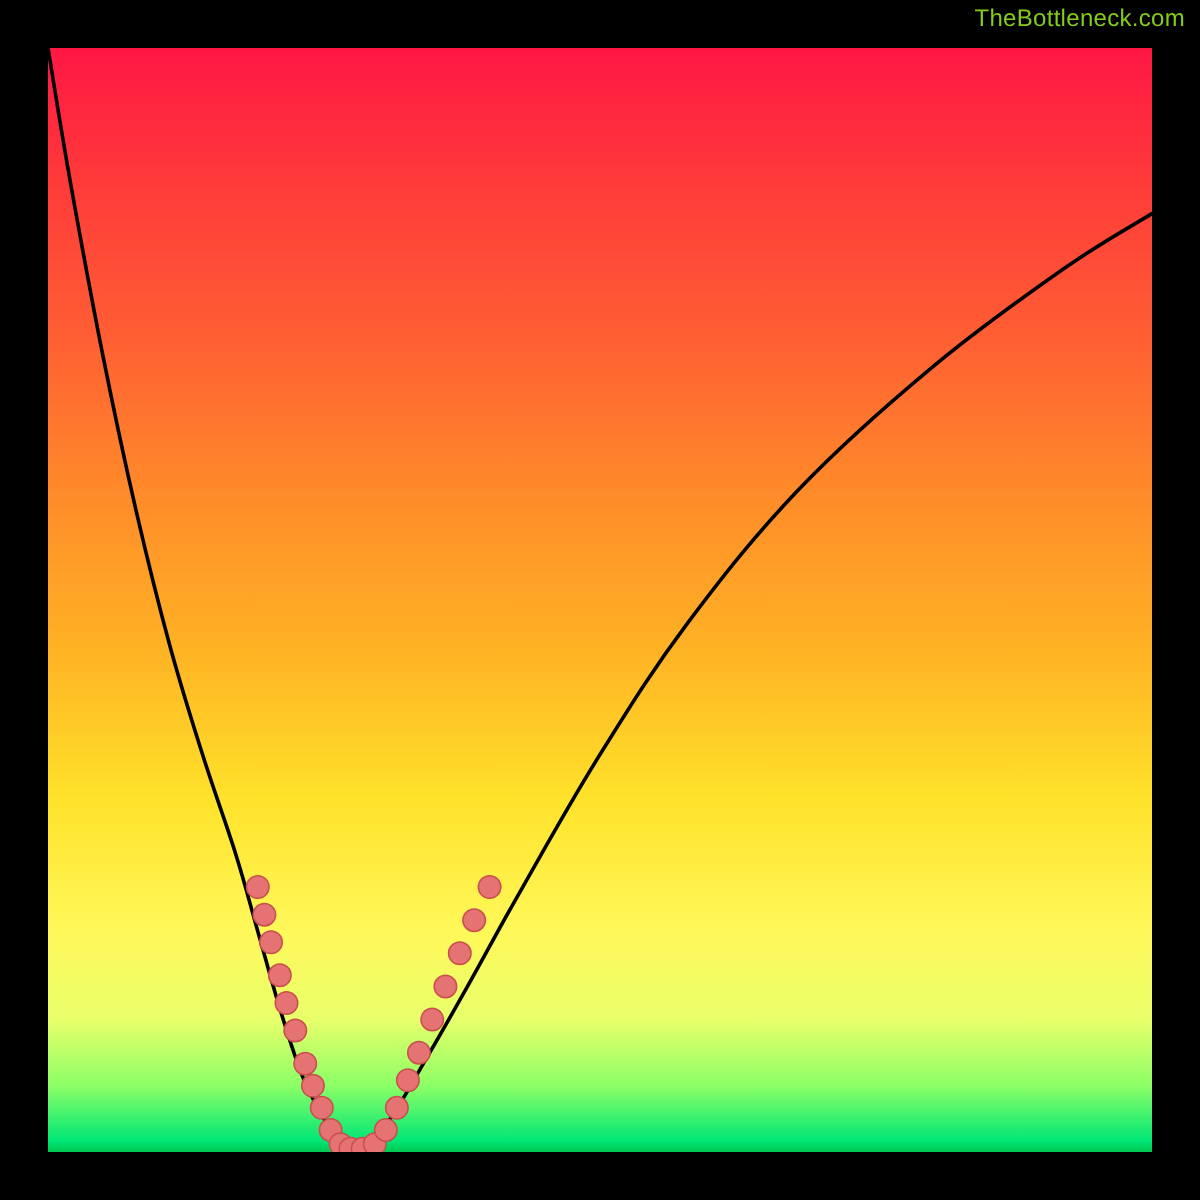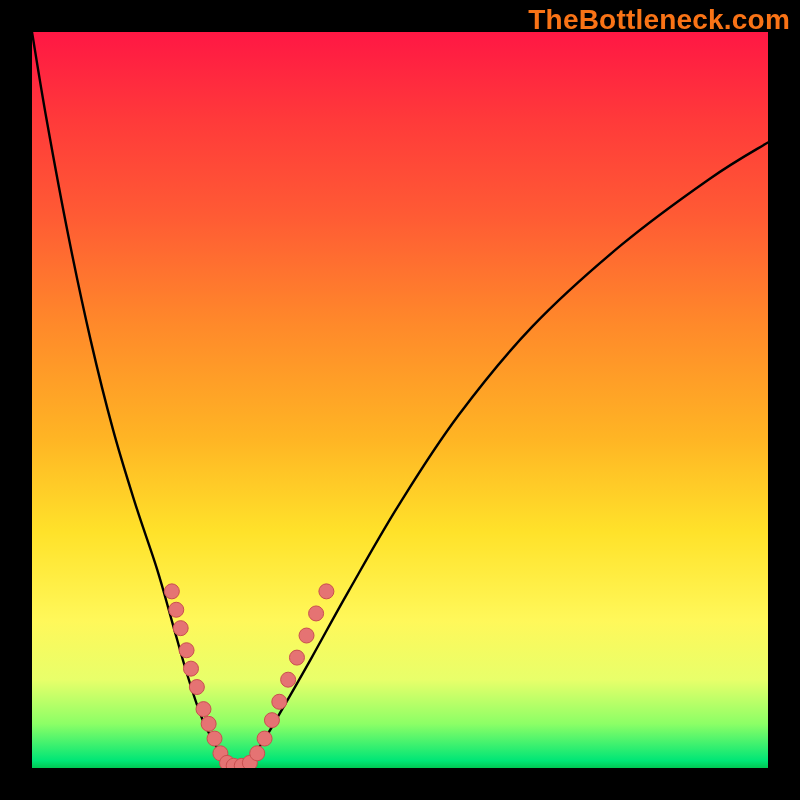--- a/index.html
+++ b/index.html
@@ -38,23 +38,23 @@
       #e8ff6a 88%,
       #8cff66 94%,
       #00e676 99%,
       #00c853 100%
     );
   }
   .watermark {
     position: absolute;
     top: 4px;
     right: 10px;
-    color: #f97316;
-    font-size: 28px;
-    font-weight: 700;
+    color: #84cc16;
+    font-size: 16px;
+    font-weight: 400;
     letter-spacing: 0.2px;
     user-select: none;
   }
   svg.curve-layer {
     position: absolute;
     top: 0;
     left: 0;
   }
 </style>
 </head>

